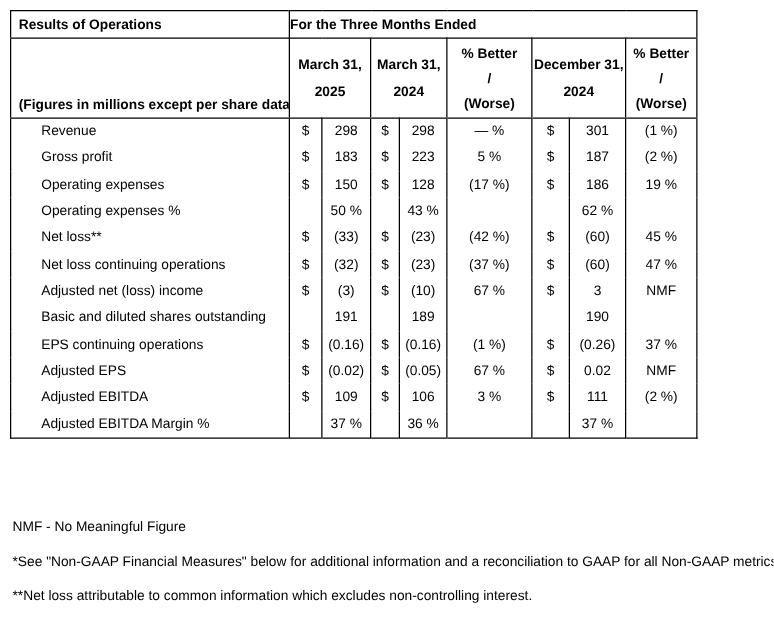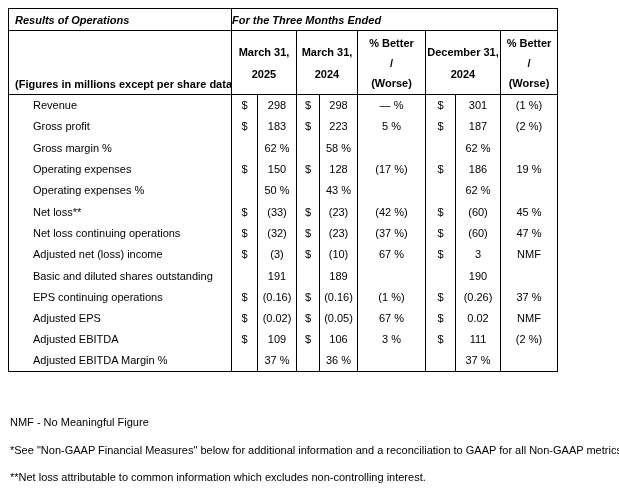--- a/index.html
+++ b/index.html
@@ -25,21 +25,21 @@
     border: 1px solid #000000;
   }
   table.results td, table.results th {
     padding: 0;
     vertical-align: middle;
     font-weight: normal;
     overflow: hidden;
     white-space: nowrap;
   }
   
-  tr.hr1 { height: 22px; font-style: italic; }
+  tr.hr1 { height: 22px; }
   tr.hr1 .title-cell {
     text-align: left;
     padding-left: 6px;
     font-weight: bold;
     border-right: 1px solid #000000;
     border-bottom: 1px solid #000000;
   }
   tr.hr1 .span-cell {
     text-align: left;
     font-weight: bold;
@@ -142,31 +142,20 @@
           <td class="bl">$</td>
           <td class="bl">183</td>
           <td class="bl">$</td>
           <td class="bl">223</td>
           <td class="bl">5 %</td>
           <td class="bl">$</td>
           <td class="bl">187</td>
           <td class="bl">(2 %)</td>
         </tr>
         <tr>
-          <td class="lbl">Gross margin %</td>
-          <td class="bl"></td>
-          <td class="bl">62 %</td>
-          <td class="bl"></td>
-          <td class="bl">58 %</td>
-          <td class="bl"></td>
-          <td class="bl"></td>
-          <td class="bl">62 %</td>
-          <td class="bl"></td>
-        </tr>
-        <tr>
           <td class="lbl">Operating expenses</td>
           <td class="bl">$</td>
           <td class="bl">150</td>
           <td class="bl">$</td>
           <td class="bl">128</td>
           <td class="bl">(17 %)</td>
           <td class="bl">$</td>
           <td class="bl">186</td>
           <td class="bl">19 %</td>
         </tr>

